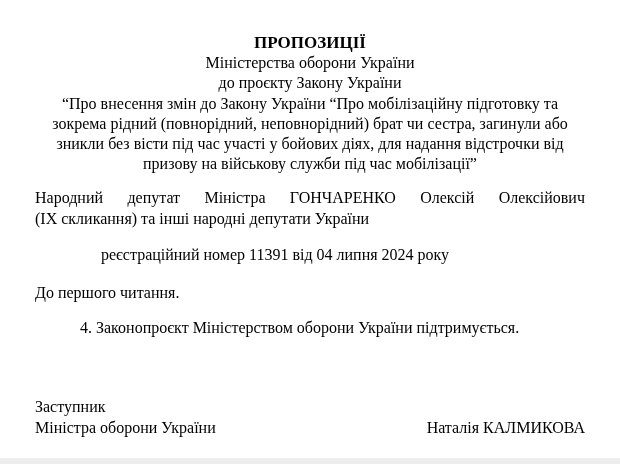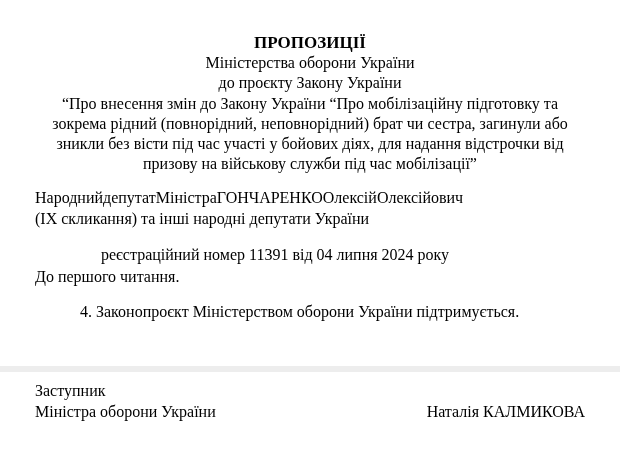--- a/index.html
+++ b/index.html
@@ -6,48 +6,48 @@
     margin: 0;
     padding: 0;
     width: 620px;
     height: 464px;
     background: #ffffff;
     overflow: hidden;
   }
   .page {
     position: relative;
     width: 620px;
-    height: 372px;
+    height: 464px;
     background: #ffffff;
     font-family: "Liberation Serif", "DejaVu Serif", serif;
     font-size: 16px;
     line-height: 20.2px;
     color: #000000;
     -webkit-font-smoothing: antialiased;
   }
   .doc {
     padding: 33px 35px 0 35px;
   }
   .center { text-align: center; }
   .doc-title {
     font-weight: bold;
     font-size: 17px;
     text-align: center;
   }
   .authors { margin-top: 14px; }
   .authors-line1 {
     display: flex;
-    justify-content: flex-start;
+    justify-content: space-between;
   }
   .reg-line {
     margin-top: 16px;
     text-align: center;
     padding-right: 70px;
   }
-  .reading-note { margin-top: 2px; }
+  .reading-note { margin-top: 18px; }
   .item-line {
     margin-top: 15px;
     padding-left: 45px;
   }
   .signature { margin-top: 59px; }
   .sig-row {
     display: flex;
     justify-content: space-between;
     align-items: flex-start;
   }

